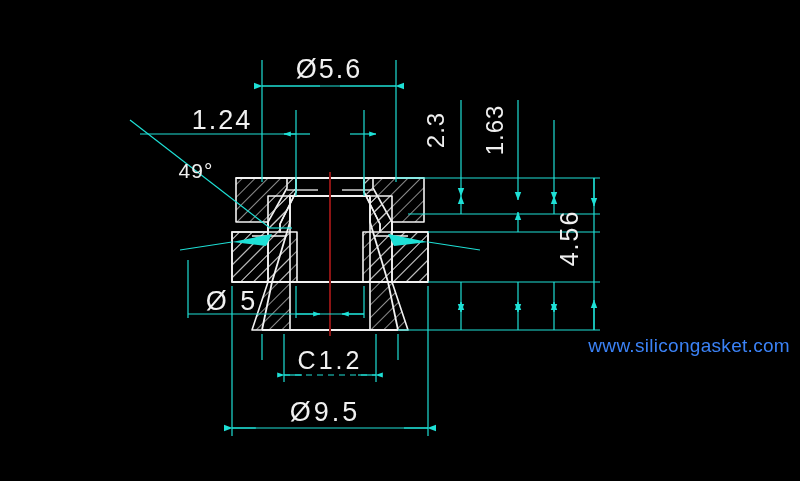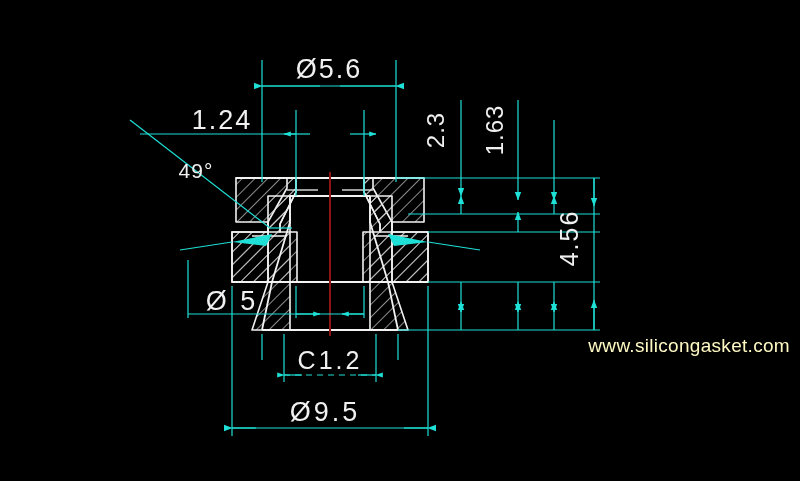--- a/index.html
+++ b/index.html
@@ -2,21 +2,21 @@
 <html><head>
 <meta charset="utf-8">
 <style>
   html,body{margin:0;padding:0;background:#000;}
   body{width:800px;height:481px;overflow:hidden;
        font-family:"Liberation Sans", sans-serif;}
   #stage{position:relative;width:800px;height:365px;background:#000;text-align:center;}
   svg{position:absolute;left:0;top:0;}
   .wm{position:absolute;right:10px;bottom:8px;
       font-family:"Liberation Sans", sans-serif;
-      font-size:19px;color:#fef9c3;letter-spacing:.3px;
+      font-size:19px;color:#3b82f6;letter-spacing:.3px;
       user-select:none;}
 </style>
 </head>
 <body>
 
 <div id="stage">
 
   <svg width="800" height="481" viewBox="0 0 800 481">
     <defs>
       <pattern id="hatch" width="9" height="9" patternTransform="rotate(45)" patternUnits="userSpaceOnUse">

